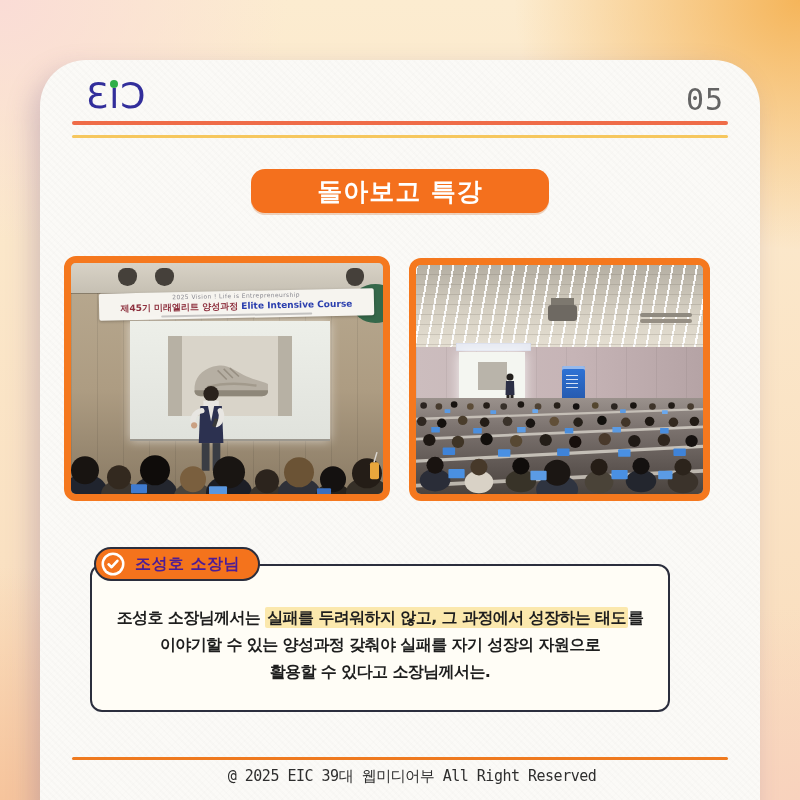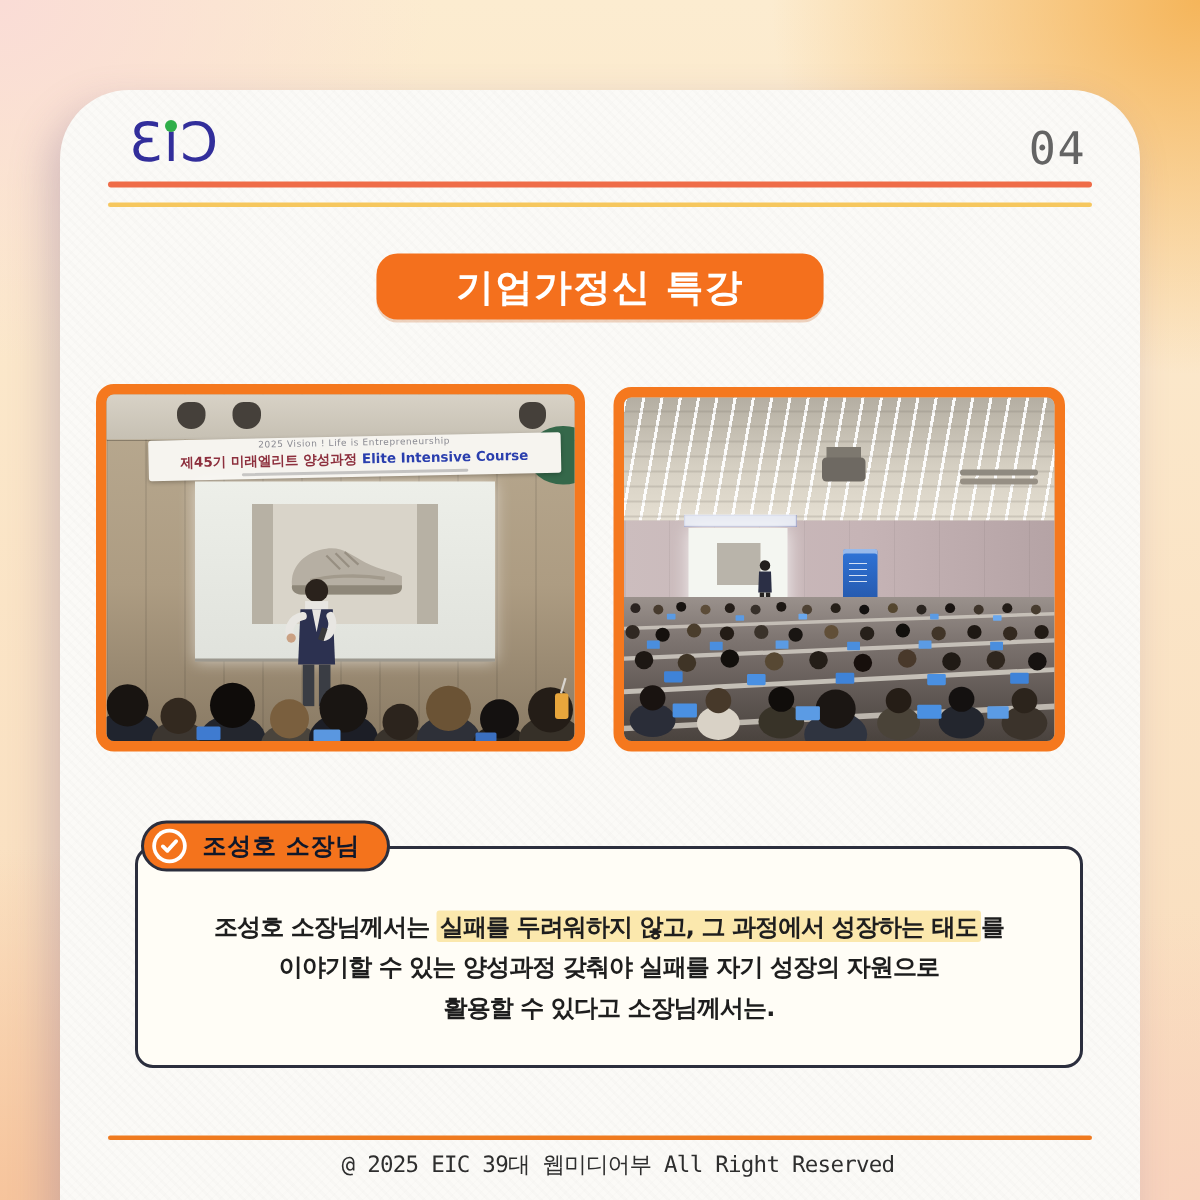--- a/index.html
+++ b/index.html
@@ -76,43 +76,43 @@
   .rp-standee::after{content:"";position:absolute;left:15%;top:18%;width:55%;height:30%;
     background:repeating-linear-gradient(180deg, rgba(255,255,255,0.8) 0 1px, transparent 1px 4px);}
   .rp-speaker{left:31%;top:47%;width:10px;height:32px;}
   .rp-audience{left:0;right:0;top:58%;bottom:0;background:linear-gradient(180deg,#9a918c 0%,#7d7470 30%,#5f5753 70%,#4a433e 100%);}
   .rp-audience svg{width:100%;height:100%;display:block;}
   
   .speaker-badge{position:absolute;left:54px;top:487px;height:34px;min-width:165px;border-radius:18px;background:#f4731c;
     border:2.5px solid #2b2e3d;display:flex;align-items:center;gap:10px;padding:0 18px 0 5px;z-index:3;box-sizing:border-box;}
   .check-icon{width:24px;height:24px;display:block;}
   .check-icon svg{width:100%;height:100%;display:block;}
-  .speaker-badge .lbl{color:#0f172a;font-weight:bold;font-size:16px;white-space:nowrap;letter-spacing:0.5px;}
-  .quote-box{position:absolute;left:50px;top:504px;width:632px;height:148px;border-radius:12px;background:#fffdf6;
+  .speaker-badge .lbl{color:#4c1d95;font-weight:bold;font-size:16px;white-space:nowrap;letter-spacing:0.5px;}
+  .quote-box{position:absolute;left:50px;top:504px;width:580px;height:148px;border-radius:12px;background:#fffdf6;
     border:2px solid #2b2e3d;box-sizing:border-box;z-index:2;display:flex;flex-direction:column;align-items:center;justify-content:center;padding-top:12px;}
   .q-line{margin:0;text-align:center;font-size:16px;line-height:27px;font-weight:bold;color:#1e1e1e;letter-spacing:-0.6px;white-space:nowrap;}
   .hl{background:#fbe8ad;padding:1px 2px;border-radius:2px;}
   
   .footer-rule{position:absolute;left:32px;right:32px;top:697px;height:3px;background:#ef7a1f;border-radius:2px;}
   .footer-text{position:absolute;left:0;right:0;top:707px;text-align:center;font-family:"DejaVu Sans Mono",monospace;
     font-size:15px;color:#2e2e2e;letter-spacing:-0.5px;padding-left:24px;}
 </style>
 </head>
 <body>
 
 <div class="stage">
   <div class="card">
 
     <div class="logo"><span>Ɛ</span><span class="logo-i-wrap"><span>ı</span><span class="logo-dot"></span></span><span>Ɔ</span></div>
-    <div class="page-num">04</div>
+    <div class="page-num">05</div>
     <div class="rule rule-orange"></div>
     <div class="rule rule-yellow"></div>
 
     <div class="title-badge">
-      <span>기업가정신 특강</span>
+      <span>돌아보고 특강</span>
     </div>
 
     <figure class="photo photo-left" style="margin:0">
       <div class="layer lp-wall"></div>
       <div class="layer lp-ceiling"></div>
       <div class="layer lp-fixture lp-f1"></div>
       <div class="layer lp-fixture lp-f2"></div>
       <div class="layer lp-fixture lp-f3"></div>
       <div class="layer lp-green"></div>
       <div class="layer lp-banner">

